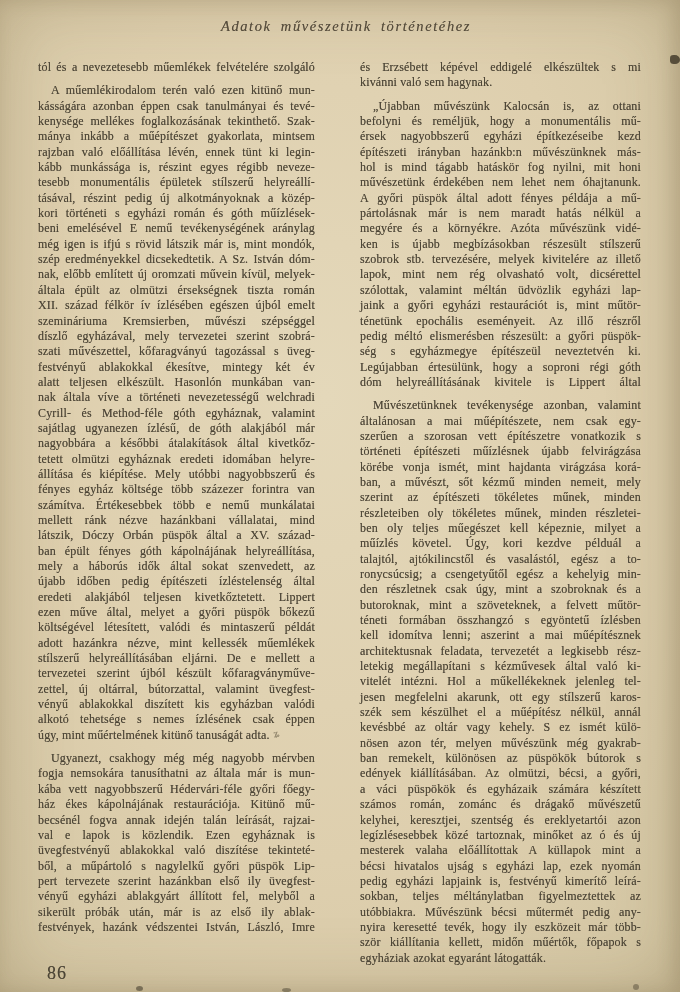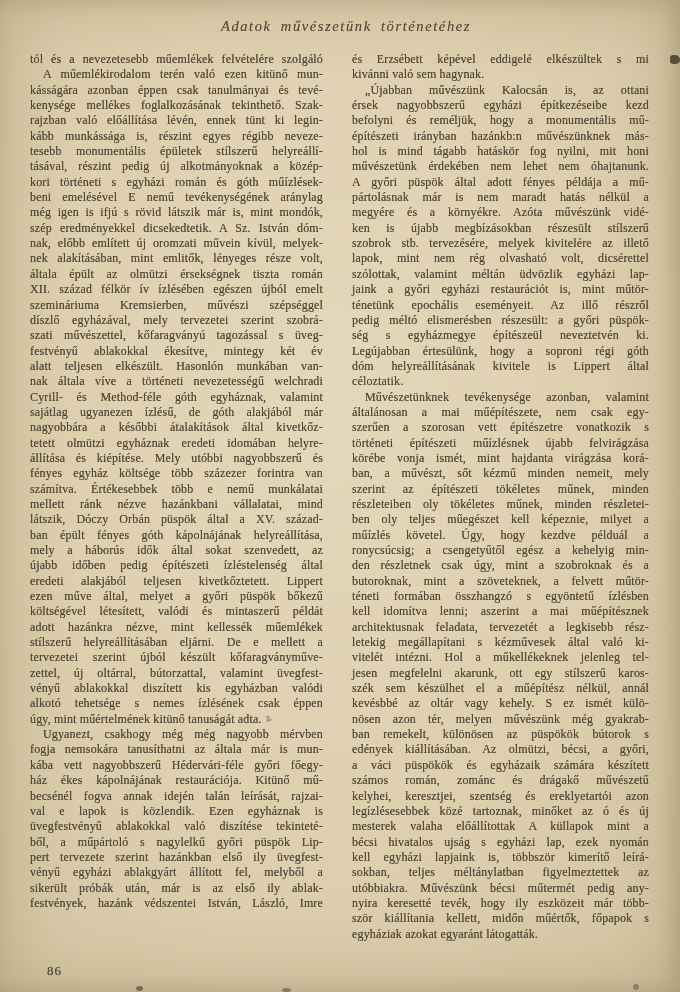--- a/index.html
+++ b/index.html
@@ -27,40 +27,40 @@
   }
   .column{
     position:absolute;top:52px;
     width:293px;
     font-size:12px;
     line-height:15.35px;
     text-shadow:0 0 .5px rgba(76,69,54,.6);
   }
   .column.left{left:30px;}
   .column.right{left:352px;width:297px;}
-  .para{margin:0;}
+  .para{margin:8px;}
   .line{
     text-align:justify;
     text-align-last:justify;
     white-space:nowrap;
     letter-spacing:.15px;
   }
   .line.indent{text-indent:13px;}
   .line.end{text-align-last:left;white-space:normal;}
   .smudge{
     display:inline-block;
     margin-left:4px;
     color:#9a8f74;
     font-size:11px;
     transform:rotate(-12deg) translateY(-2px);
     letter-spacing:0;
   }
   .page-number{
     position:absolute;left:47px;top:963px;
-    font-size:13px;
+    font-size:18px;
     letter-spacing:1px;
     color:#4c4536;
     text-shadow:0 0 .5px rgba(76,69,54,.6);
   }
   .speck{position:absolute;background:#3c3526;border-radius:50%;opacity:.8;}
   .speck.s1{left:670px;top:55px;width:10px;height:9px;border-radius:40% 60% 55% 45%;}
   .speck.s2{left:136px;top:986px;width:7px;height:5px;opacity:.55;}
   .speck.s3{left:282px;top:988px;width:9px;height:4px;opacity:.45;}
   .speck.s4{left:633px;top:984px;width:6px;height:6px;opacity:.4;}
 </style>
@@ -71,30 +71,30 @@
   <div class="running-head">Adatok művészetünk történetéhez</div>
 
   <div class="column left">
       <div class="para">
         <div class="line">tól és a nevezetesebb műemlékek felvételére szolgáló</div>
       </div>
       <div class="para">
         <div class="line indent">A műemlékirodalom terén való ezen kitünő mun-</div>
         <div class="line">kásságára azonban éppen csak tanulmányai és tevé-</div>
         <div class="line">kenysége mellékes foglalkozásának tekinthető. Szak-</div>
+        <div class="line">mánya inkább a műépítészet gyakorlata, mintsem</div>
         <div class="line">rajzban való előállítása lévén, ennek tünt ki legin-</div>
         <div class="line">kább munkássága is, részint egyes régibb neveze-</div>
         <div class="line">tesebb monumentális épületek stílszerű helyreállí-</div>
         <div class="line">tásával, részint pedig új alkotmányoknak a közép-</div>
         <div class="line">kori történeti s egyházi román és góth műízlések-</div>
         <div class="line">beni emelésével E nemű tevékenységének aránylag</div>
         <div class="line">még igen is ifjú s rövid látszik már is, mint mondók,</div>
         <div class="line">szép eredményekkel dicsekedtetik. A Sz. István dóm-</div>
         <div class="line">nak, előbb említett új oromzati művein kívül, melyek-</div>
-        <div class="line">nek alakításában, mint emlitők, lényeges része volt,</div>
         <div class="line">általa épült az olmützi érsekségnek tiszta román</div>
         <div class="line">XII. század félkör ív ízlésében egészen újból emelt</div>
         <div class="line">szemináriuma Kremsierben, művészi szépséggel</div>
         <div class="line">díszlő egyházával, mely tervezetei szerint szobrá-</div>
         <div class="line">szati művészettel, kőfaragványú tagozással s üveg-</div>
         <div class="line">festvényű ablakokkal ékesítve, mintegy két év</div>
         <div class="line">alatt teljesen elkészült. Hasonlón munkában van-</div>
         <div class="line">nak általa víve a történeti nevezetességű welchradi</div>
         <div class="line">Cyrill- és Method-féle góth egyháznak, valamint</div>
         <div class="line">sajátlag ugyanezen ízlésű, de góth alakjából már</div>
@@ -135,72 +135,72 @@
       </div>
     </div>
 
   <div class="column right">
       <div class="para">
         <div class="line">és Erzsébett képével eddigelé elkészültek s mi</div>
         <div class="line end">kivánni való sem hagynak.</div>
       </div>
       <div class="para">
         <div class="line indent">„Újabban művészünk Kalocsán is, az ottani</div>
+        <div class="line">befolyni és reméljük, hogy a monumentális mű-</div>
         <div class="line">érsek nagyobbszerű egyházi építkezéseibe kezd</div>
-        <div class="line">befolyni és reméljük, hogy a monumentális mű-</div>
         <div class="line">építészeti irányban hazánkb:n művészünknek más-</div>
         <div class="line">hol is mind tágabb hatáskör fog nyilni, mit honi</div>
         <div class="line">művészetünk érdekében nem lehet nem óhajtanunk.</div>
         <div class="line">A győri püspök által adott fényes példája a mű-</div>
         <div class="line">pártolásnak már is nem maradt hatás nélkül a</div>
         <div class="line">megyére és a környékre. Azóta művészünk vidé-</div>
         <div class="line">ken is újabb megbízásokban részesült stílszerű</div>
         <div class="line">szobrok stb. tervezésére, melyek kivitelére az illető</div>
         <div class="line">lapok, mint nem rég olvasható volt, dicsérettel</div>
         <div class="line">szólottak, valamint méltán üdvözlik egyházi lap-</div>
         <div class="line">jaink a győri egyházi restaurációt is, mint műtör-</div>
         <div class="line">ténetünk epochális eseményeit. Az illő részről</div>
         <div class="line">pedig méltó elismerésben részesült: a győri püspök-</div>
         <div class="line">ség s egyházmegye építészeül neveztetvén ki.</div>
         <div class="line">Legújabban értesülünk, hogy a soproni régi góth</div>
         <div class="line">dóm helyreállításának kivitele is Lippert által</div>
-        <div class="line end">céloztatik.</div>
       </div>
       <div class="para">
         <div class="line indent">Művészetünknek tevékenysége azonban, valamint</div>
         <div class="line">általánosan a mai műépítészete, nem csak egy-</div>
         <div class="line">szerűen a szorosan vett építészetre vonatkozik s</div>
         <div class="line">történeti építészeti műízlésnek újabb felvirágzása</div>
         <div class="line">körébe vonja ismét, mint hajdanta virágzása korá-</div>
         <div class="line">ban, a művészt, sőt kézmű minden nemeit, mely</div>
         <div class="line">szerint az építészeti tökéletes műnek, minden</div>
         <div class="line">részleteiben oly tökéletes műnek, minden részletei-</div>
         <div class="line">ben oly teljes műegészet kell képeznie, milyet a</div>
-        <div class="line">műízlés követel. Úgy, hogy kezdve példuál a</div>
+        <div class="line">műízlés követel. Úgy, kori kezdve példuál a</div>
+        <div class="line">talajtól, ajtókilincstől és vasalástól, egész a to-</div>
         <div class="line">ronycsúcsig; a csengetyűtől egész a kehelyig min-</div>
         <div class="line">den részletnek csak úgy, mint a szobroknak és a</div>
         <div class="line">butoroknak, mint a szöveteknek, a felvett műtör-</div>
         <div class="line">téneti formában összhangzó s egyöntetű ízlésben</div>
         <div class="line">kell idomítva lenni; aszerint a mai műépítésznek</div>
         <div class="line">architektusnak feladata, tervezetét a legkisebb rész-</div>
         <div class="line">letekig megállapítani s kézművesek által való ki-</div>
         <div class="line">vitelét intézni. Hol a műkellékeknek jelenleg tel-</div>
         <div class="line">jesen megfelelni akarunk, ott egy stílszerű karos-</div>
         <div class="line">szék sem készülhet el a műépítész nélkül, annál</div>
         <div class="line">kevésbbé az oltár vagy kehely. S ez ismét külö-</div>
         <div class="line">nösen azon tér, melyen művészünk még gyakrab-</div>
         <div class="line">ban remekelt, különösen az püspökök bútorok s</div>
         <div class="line">edények kiállításában. Az olmützi, bécsi, a győri,</div>
         <div class="line">a váci püspökök és egyházaik számára készített</div>
         <div class="line">számos román, zománc és drágakő művészetű</div>
         <div class="line">kelyhei, keresztjei, szentség és ereklyetartói azon</div>
         <div class="line">legízlésesebbek közé tartoznak, minőket az ó és új</div>
         <div class="line">mesterek valaha előállítottak A küllapok mint a</div>
         <div class="line">bécsi hivatalos ujság s egyházi lap, ezek nyomán</div>
-        <div class="line">kell egyházi lapjaink is, többször kimerítő leírá-</div>
+        <div class="line">pedig egyházi lapjaink is, festvényű kimerítő leírá-</div>
         <div class="line">sokban, teljes méltánylatban figyelmeztettek az</div>
         <div class="line">utóbbiakra. Művészünk bécsi műtermét pedig any-</div>
         <div class="line">nyira keresetté tevék, hogy ily eszközeit már több-</div>
         <div class="line">ször kiállítania kellett, midőn műértők, főpapok s</div>
         <div class="line end">egyháziak azokat egyaránt látogatták.</div>
       </div>
     </div>
 
   <div class="page-number">86</div>
 

